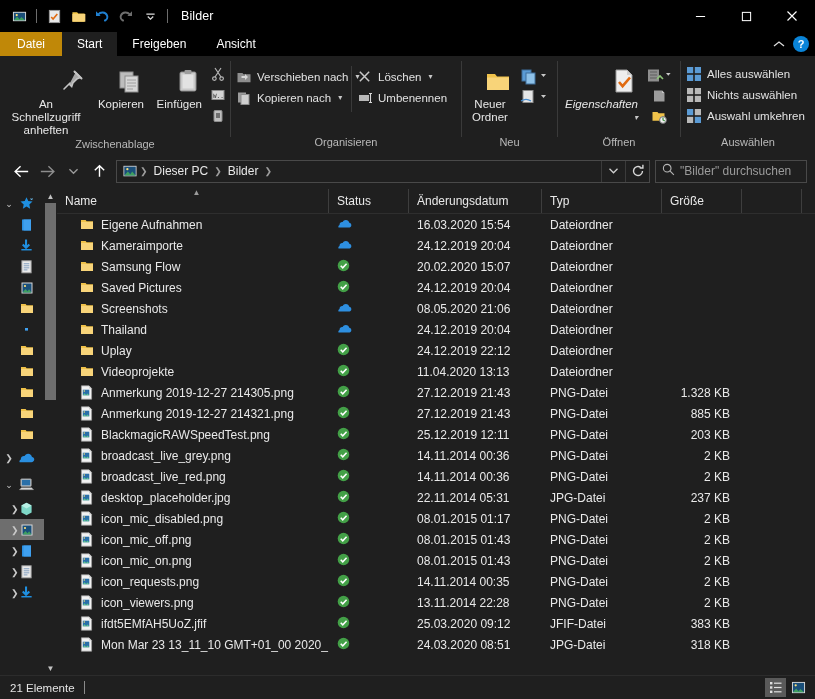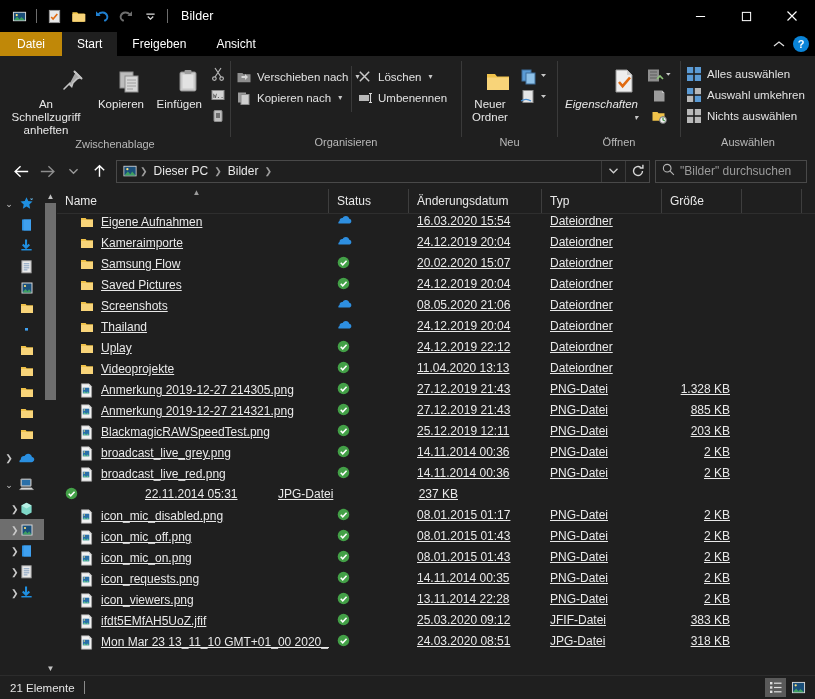--- a/index.html
+++ b/index.html
@@ -110,21 +110,21 @@
 
   
   .filepane { flex:1; display:flex; flex-direction:column; min-width:0; background:#1f1f1f; }
   .colhead { height:25px; display:flex; border-bottom:1px solid #2e2e2e; position:relative; background:#1f1f1f;}
   .ch {
     font-size:12px; color:#e9e9e9; display:flex; align-items:center; padding-left:8px;
     border-right:1px solid #3e3e3e; position:relative; white-space:nowrap; cursor:default;
   }
   .ch .sortmark { position:absolute; left:50%; top:-1px; color:#9c9c9c; font-size:8px; }
   .rows { flex:1; overflow:hidden; }
-  .row { height:21px; display:flex; align-items:flex-start; font-size:12px; color:#e9e9e9; cursor:default;text-decoration:underline; }
+  .row { height:21px; display:flex; align-items:center; font-size:12px; color:#e9e9e9; cursor:default; }
   .c-name { display:flex; align-items:center; gap:7px; padding-left:22px; overflow:hidden; white-space:nowrap; }
   .c-status { display:flex; align-items:center; justify-content:flex-start; padding-left:8px; }
   .c-date { padding-left:8px; white-space:nowrap; }
   .c-type { padding-left:8px; white-space:nowrap; }
   .c-size { padding-right:12px; text-align:right; white-space:nowrap; }
   .fic { width:15px; height:16px; display:flex; align-items:center; justify-content:center; flex:0 0 15px;}
 
   
   .statusbar {
     flex:0 0 24px; background:#1f1f1f; border-top:1px solid #2c2c2c; display:flex;
@@ -416,38 +416,38 @@
                   <rect x="7.8" y="0" width="6.2" height="6.2" fill="#5b9bd5"></rect>
                   <rect x="0" y="7.8" width="6.2" height="6.2" fill="#5b9bd5"></rect>
                   <rect x="7.8" y="7.8" width="6.2" height="6.2" fill="#5b9bd5"></rect>
                 </svg>
             </span>
             <span>Alles auswählen</span>
           </div>
           <div class="smallbtn">
             <span class="ic">
               <svg width="14" height="14" viewBox="0 0 14 14">
+                  <rect x="0" y="0" width="6.2" height="6.2" fill="#b9b9b9"></rect>
+                  <rect x="7.8" y="0" width="6.2" height="6.2" fill="#b9b9b9"></rect>
+                  <rect x="0" y="7.8" width="6.2" height="6.2" fill="#b9b9b9"></rect>
+                  <rect x="7.8" y="7.8" width="6.2" height="6.2" fill="#b9b9b9"></rect>
+                </svg>
+            </span>
+            <span>Nichts auswählen</span>
+          </div>
+          <div class="smallbtn">
+            <span class="ic">
+              <svg width="14" height="14" viewBox="0 0 14 14">
                   <rect x="0" y="0" width="6.2" height="6.2" fill="#5b9bd5"></rect>
                   <rect x="7.8" y="0" width="6.2" height="6.2" fill="#b9b9b9"></rect>
                   <rect x="0" y="7.8" width="6.2" height="6.2" fill="#b9b9b9"></rect>
                   <rect x="7.8" y="7.8" width="6.2" height="6.2" fill="#5b9bd5"></rect>
                 </svg>
             </span>
             <span>Auswahl umkehren</span>
-          </div>
-          <div class="smallbtn">
-            <span class="ic">
-              <svg width="14" height="14" viewBox="0 0 14 14">
-                  <rect x="0" y="0" width="6.2" height="6.2" fill="#b9b9b9"></rect>
-                  <rect x="7.8" y="0" width="6.2" height="6.2" fill="#b9b9b9"></rect>
-                  <rect x="0" y="7.8" width="6.2" height="6.2" fill="#b9b9b9"></rect>
-                  <rect x="7.8" y="7.8" width="6.2" height="6.2" fill="#b9b9b9"></rect>
-                </svg>
-            </span>
-            <span>Nichts auswählen</span>
           </div>
         </div>
       </div>
       <div class="rgroup-label">Auswählen</div>
     </div>
   </div>
 
   <div class="navbar">
     <div class="navicon">
       <svg width="17" height="15" viewBox="0 0 18 16">
@@ -986,20 +986,32 @@
               <span><svg width="13" height="13" viewBox="0 0 14 14">
                   <circle cx="7" cy="7" r="6.2" fill="#43a047"></circle>
                   <path d="M4 7.2l2.2 2.3L10.3 5" stroke="#ffffff" stroke-width="1.6" fill="none"></path>
                 </svg></span>
             </div>
             <div class="c-date" style="width:133px">14.11.2014 00:36</div>
             <div class="c-type" style="width:120px">PNG-Datei</div>
             <div class="c-size" style="width:80px">2 KB</div>
           </div>
           <div class="row">
+            <div class="c-name" style="width:272px">
+              <span class="fic">
+                <svg width="13" height="15" viewBox="0 0 14 16">
+                  <path d="M1.5 0.8h8.2l2.8 2.8v11.6H1.5z" fill="#f2f2f2" stroke="#9c9c9c" stroke-width="0.8"></path>
+                  <path d="M9.7 0.8l2.8 2.8H9.7z" fill="#cfcfcf"></path>
+                  <rect x="3" y="5" width="7" height="6" fill="#2a6fa8"></rect>
+                  <path d="M3 11l2-2.3 1.6 1.9L8 9l2 2z" fill="#5fc48f"></path>
+                  <circle cx="4.6" cy="6.5" r="0.8" fill="#ffe07a"></circle>
+                </svg>
+              </span>
+              <span>desktop_placeholder.jpg</span>
+            </div>
             <div class="c-status" style="width:80px">
               <span><svg width="13" height="13" viewBox="0 0 14 14">
                   <circle cx="7" cy="7" r="6.2" fill="#43a047"></circle>
                   <path d="M4 7.2l2.2 2.3L10.3 5" stroke="#ffffff" stroke-width="1.6" fill="none"></path>
                 </svg></span>
             </div>
             <div class="c-date" style="width:133px">22.11.2014 05:31</div>
             <div class="c-type" style="width:120px">JPG-Datei</div>
             <div class="c-size" style="width:80px">237 KB</div>
           </div>

